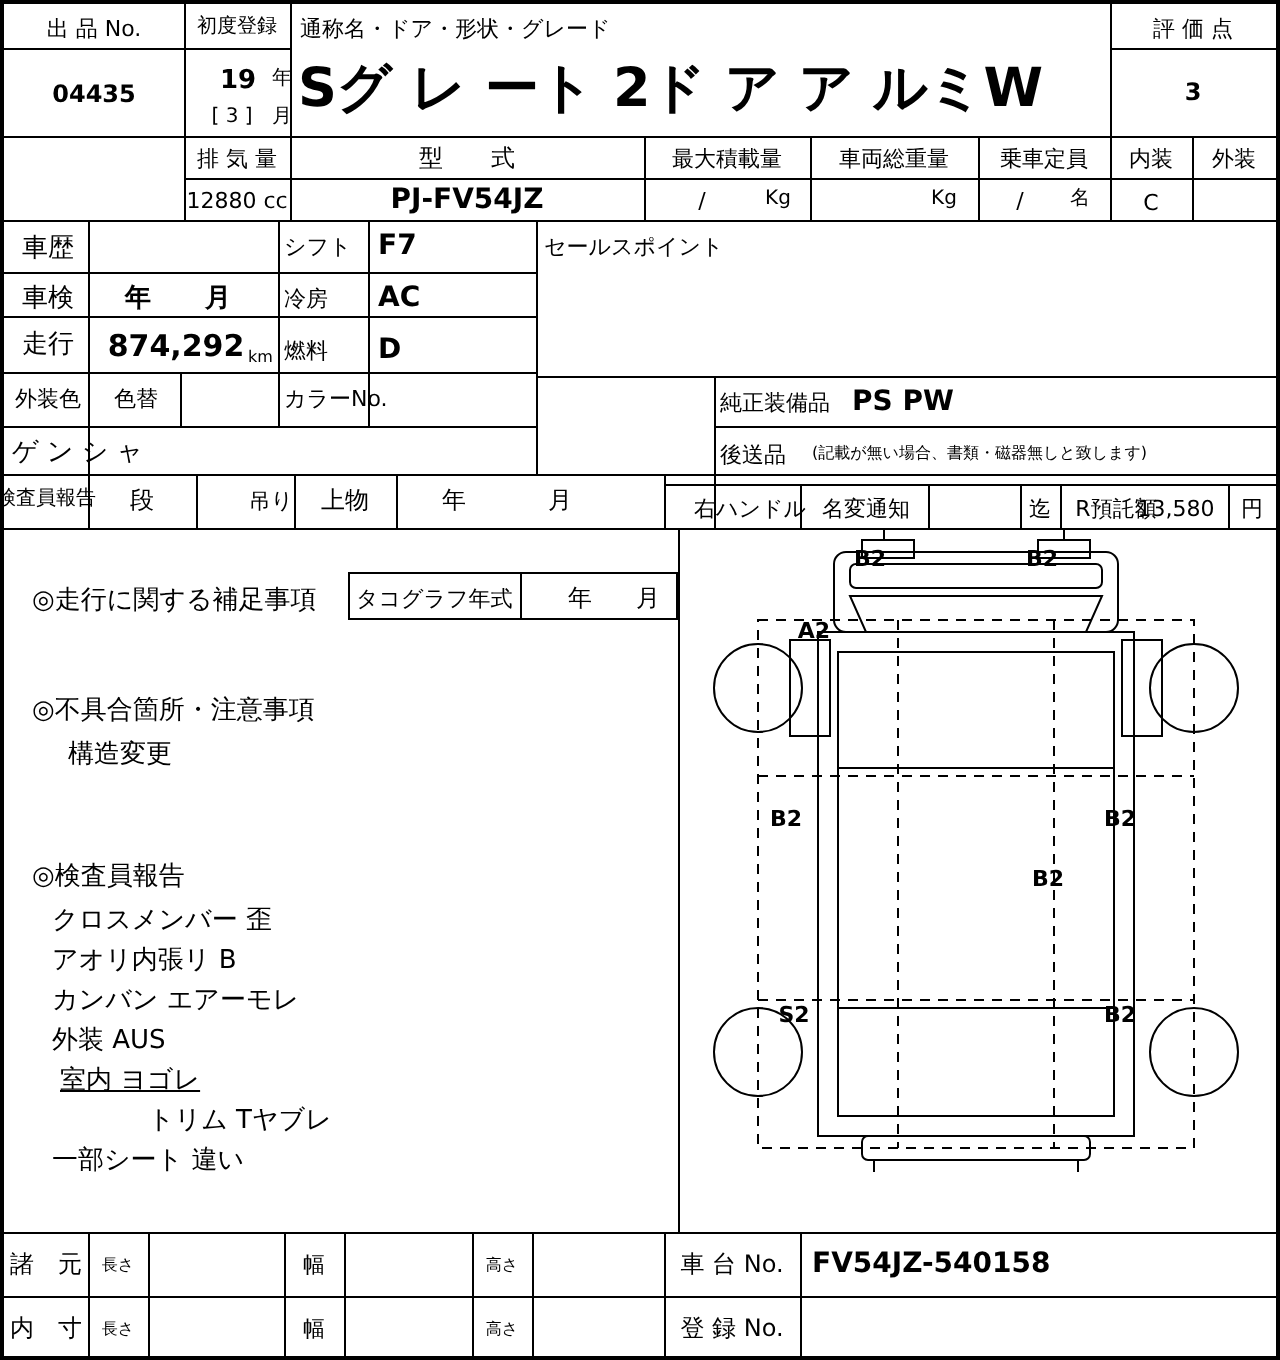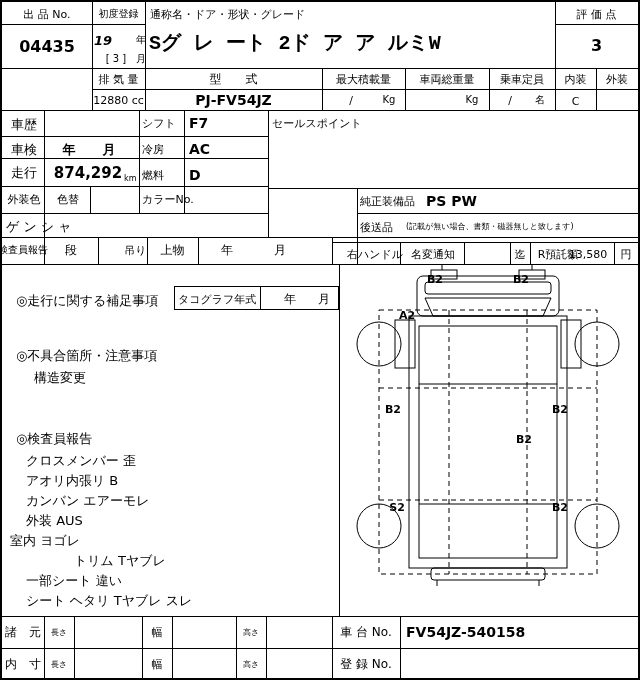--- a/index.html
+++ b/index.html
@@ -16,22 +16,22 @@
   .h{height:1px;}
   .v{width:1px;}
   .t{position:absolute;box-sizing:border-box;white-space:nowrap;line-height:1;}
   .c{display:flex;align-items:center;justify-content:center;text-align:center;}
   .l{display:flex;align-items:center;justify-content:flex-start;}
   .f10{font-size:10px;}
   .f11{font-size:11px;}
   .f12{font-size:12px;}
   .f13{font-size:13px;}
   .f14{font-size:14px;}
-  .f18{font-size:16px;}
-  .f20{font-size:20px;font-family:Liberation Mono, monospace;}
+  .f18{font-size:12px;}
+  .f20{font-size:27px;}
   .b{font-weight:bold;}
   .sm{font-size:8px;}
   svg{display:block;}
 </style>
 </head>
 <body>
 
 <div class="sheet">
 
   <div class="ln h" style="left:0;top:66px;width:636px;"></div>
@@ -42,21 +42,21 @@
 
   <div class="ln v" style="left:90px;top:0;height:108px;"></div>
   <div class="ln h" style="left:0;top:22px;width:90px;"></div>
 
   <div class="t c f11" style="left:0;top:4px;width:90px;height:16px;">出 品 No.</div>
   <div class="t c f18 b" style="left:0;top:32px;width:90px;height:26px;">04435</div>
 
   <div class="ln v" style="left:143px;top:0;height:108px;"></div>
   <div class="ln h" style="left:90px;top:22px;width:53px;"></div>
   <div class="t c f10" style="left:90px;top:5px;width:53px;height:14px;">初度登録</div>
-  <div class="t c f13 b" style="left:78px;top:30px;width:46px;height:16px;font-style:italic;">19</div>
+  <div class="t c f13 b" style="left:94px;top:30px;width:46px;height:16px;">19</div>
   <div class="t l f10" style="left:134px;top:32px;width:16px;height:12px;">年</div>
   <div class="t c f10" style="left:90px;top:50px;width:48px;height:14px;">[ 3 ]</div>
   <div class="t l f10" style="left:134px;top:51px;width:16px;height:12px;">月</div>
 
   <div class="ln v" style="left:553px;top:0;height:66px;"></div>
   <div class="t l f11" style="left:148px;top:5px;width:400px;height:14px;">通称名・ドア・形状・グレード</div>
   <div class="t l f20 b" style="left:147px;top:29px;width:400px;height:26px;">Sグ レ ート 2ド ア ア ルミW</div>
 
   <div class="ln h" style="left:553px;top:22px;width:83px;"></div>
   <div class="t c f11" style="left:553px;top:5px;width:83px;height:14px;">評 価 点</div>
@@ -166,24 +166,23 @@
   <div class="t c f12" style="left:310px;top:289px;width:24px;height:16px;">月</div>
 
   <div class="t l f13" style="left:14px;top:344px;width:220px;height:18px;">◎不具合箇所・注意事項</div>
   <div class="t l f13" style="left:32px;top:366px;width:200px;height:18px;">構造変更</div>
 
   <div class="t l f13" style="left:14px;top:427px;width:200px;height:18px;">◎検査員報告</div>
   <div class="t l f13" style="left:24px;top:449px;width:230px;height:18px;">クロスメンバー  歪</div>
   <div class="t l f13" style="left:24px;top:469px;width:230px;height:18px;">アオリ内張リ  B</div>
   <div class="t l f13" style="left:24px;top:489px;width:230px;height:18px;">カンバン エアーモレ</div>
   <div class="t l f13" style="left:24px;top:509px;width:230px;height:18px;">外装  AUS</div>
-  <div class="t l f13" style="left:8px;top:529px;width:230px;height:18px;">室内  ヨゴレ</div>
+  <div class="t l f13" style="left:28px;top:529px;width:230px;height:18px;text-decoration:underline;">室内  ヨゴレ</div>
   <div class="t l f13" style="left:24px;top:549px;width:230px;height:18px;margin-left:48px;">トリム Tヤブレ</div>
   <div class="t l f13" style="left:24px;top:569px;width:230px;height:18px;">一部シート  違い</div>
-  <div class="t l f13" style="left:24px;top:589px;width:230px;height:18px;">シート ヘタリ Tヤブレ スレ</div>
 
   <div class="ln v" style="left:337px;top:262px;height:352px;"></div>
 
   <svg width="299" height="352" viewBox="0 0 299 352" style="position:absolute;left:337px;top:262px;">
     <g fill="none" stroke="#000" stroke-width="1">
 
       <rect x="40" y="46" width="218" height="264" stroke-dasharray="5,4"></rect>
       <line x1="40" y1="124" x2="258" y2="124" stroke-dasharray="5,4"></line>
       <line x1="40" y1="236" x2="258" y2="236" stroke-dasharray="5,4"></line>
       <line x1="110" y1="46" x2="110" y2="310" stroke-dasharray="5,4"></line>

